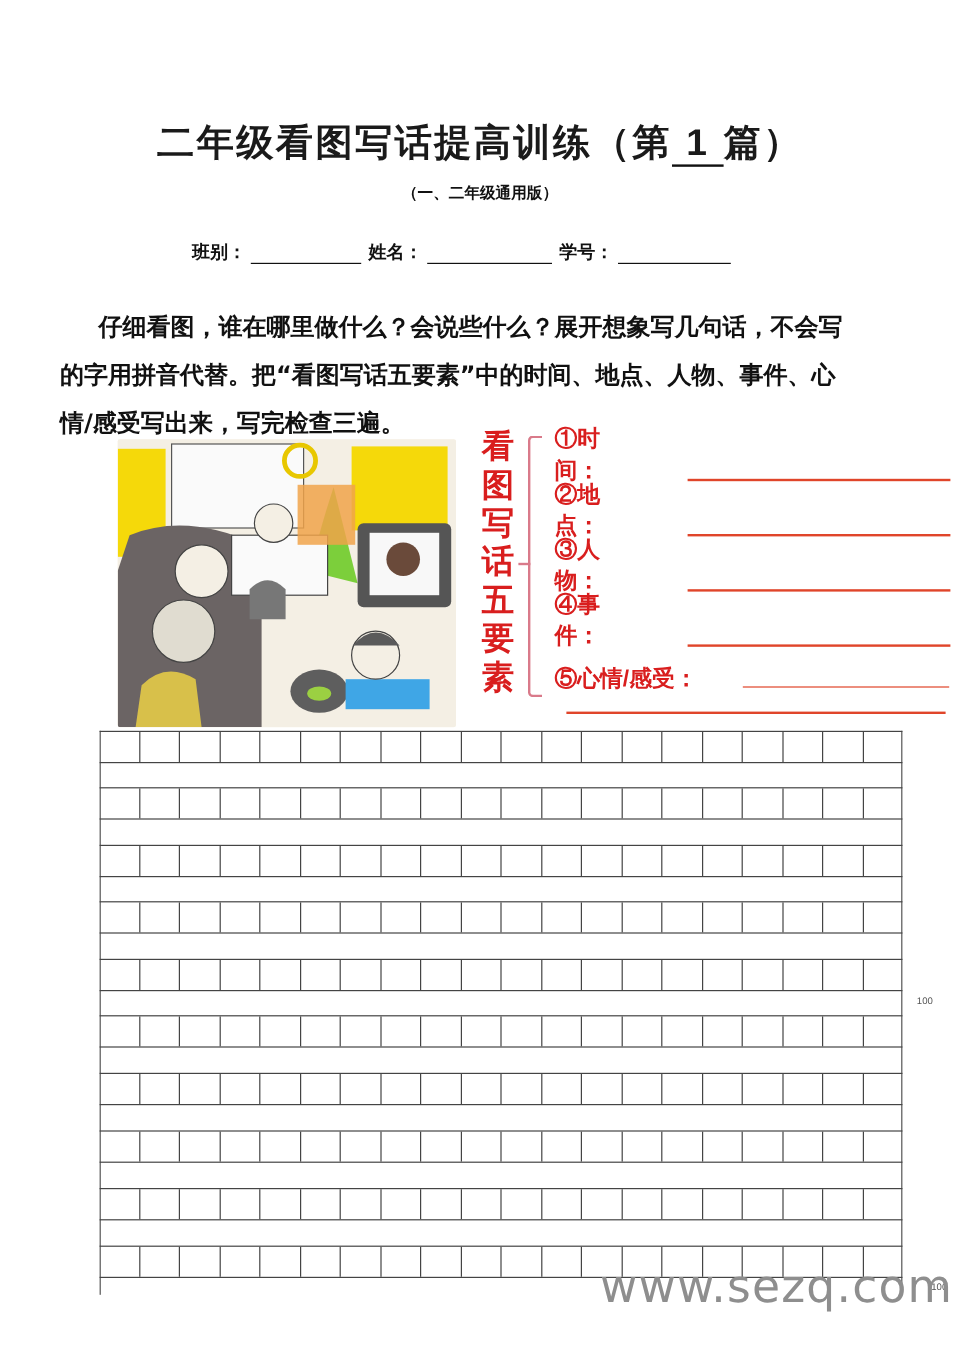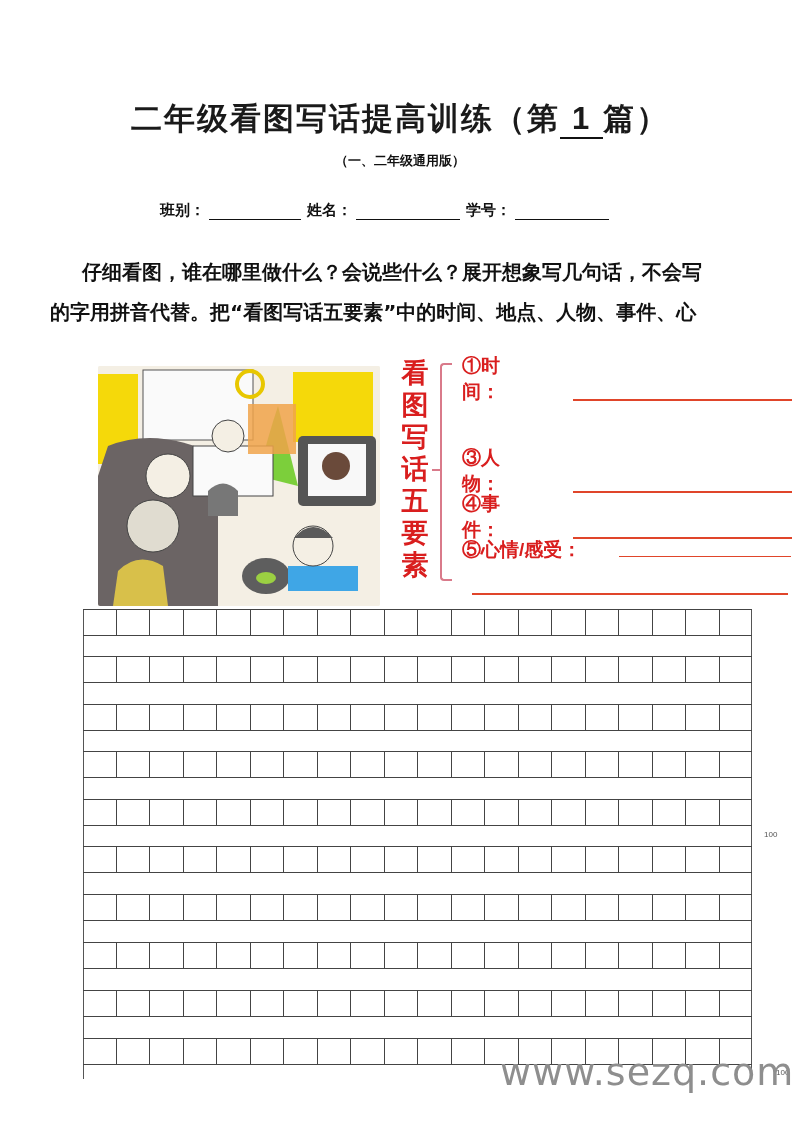--- a/index.html
+++ b/index.html
@@ -43,20 +43,21 @@
   <span class="blank" style="width:92px"></span>
   <span>姓名：</span>
   <span class="blank" style="width:104px"></span>
   <span>学号：</span>
   <span class="blank" style="width:94px"></span>
 </div>
 
 <div class="abs instr">
   <div style="text-indent:32px">仔细看图，谁在哪里做什么？会说些什么？展开想象写几句话，不会写</div>
   <div>的字用拼音代替。把“看图写话五要素”中的时间、地点、人物、事件、心</div>
+  <div>情/感受写出来，写完检查三遍。</div>
 </div>
 
 <div class="abs picture">
   <svg width="282" height="240" viewBox="0 0 282 240">
     <rect x="0" y="0" width="282" height="240" fill="#f4efe4"></rect>
     <rect x="0" y="8" width="40" height="90" fill="#f5d90a"></rect>
     <rect x="195" y="6" width="80" height="70" fill="#f5d90a"></rect>
     <rect x="45" y="4" width="110" height="70" fill="#fafafa" stroke="#555"></rect>
     <circle cx="152" cy="18" r="13" fill="none" stroke="#e8c700" stroke-width="4"></circle>
     <path d="M160 110 Q170 70 180 40 Q190 80 200 120 Z" fill="#7ccf3b"></path>
@@ -89,29 +90,33 @@
     <div>要</div>
     <div>素</div>
   </div>
   <div class="abs brace"></div>
   <div class="abs brace-tip"></div>
 
   <div class="abs el-row" style="top:8px">
     <span>①时间：</span>
     <span class="el-line" style="width:228px; margin-bottom:4px"></span>
   </div>
+  <div class="abs el-row" style="top:54px">
+    <span>②地点：</span>
+    <span class="el-line" style="width:228px; margin-bottom:4px"></span>
+  </div>
   <div class="abs el-row" style="top:100px">
     <span>③人物：</span>
     <span class="el-line" style="width:228px; margin-bottom:4px"></span>
   </div>
   <div class="abs el-row" style="top:146px">
     <span>④事件：</span>
     <span class="el-line" style="width:228px; margin-bottom:4px"></span>
   </div>
-  <div class="abs el-row" style="top:192px">
+  <div class="abs el-row" style="top:208px">
     <span>⑤心情/感受：</span>
     <span class="el-line" style="width:172px; height:1px; margin-bottom:6px"></span>
   </div>
   <div class="abs el-line" style="left:80px; top:248px; width:316px;"></div>
 </div>
 
 <div class="grid-frame"></div>
 <div id="grid-rows">
     <div class="grid-row" style="top: 609px;">
       <div class="cell"></div>

